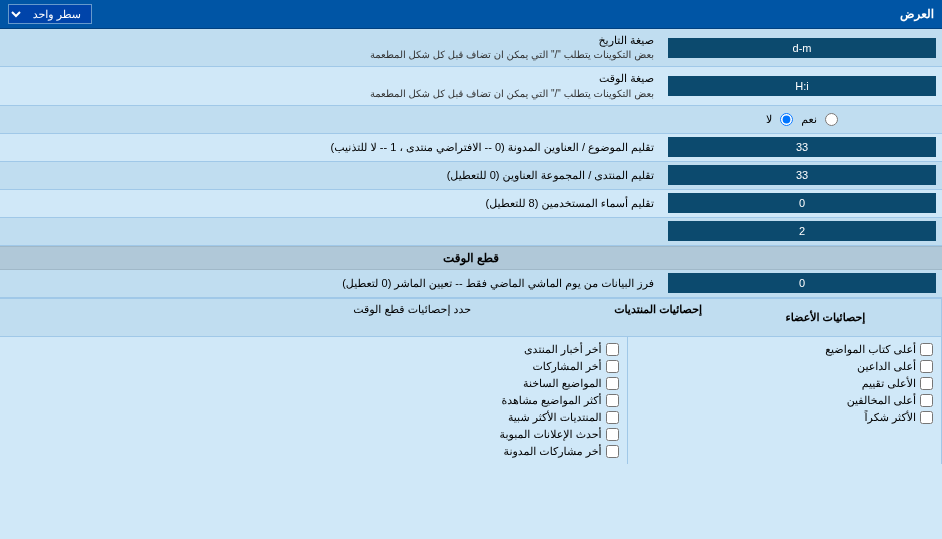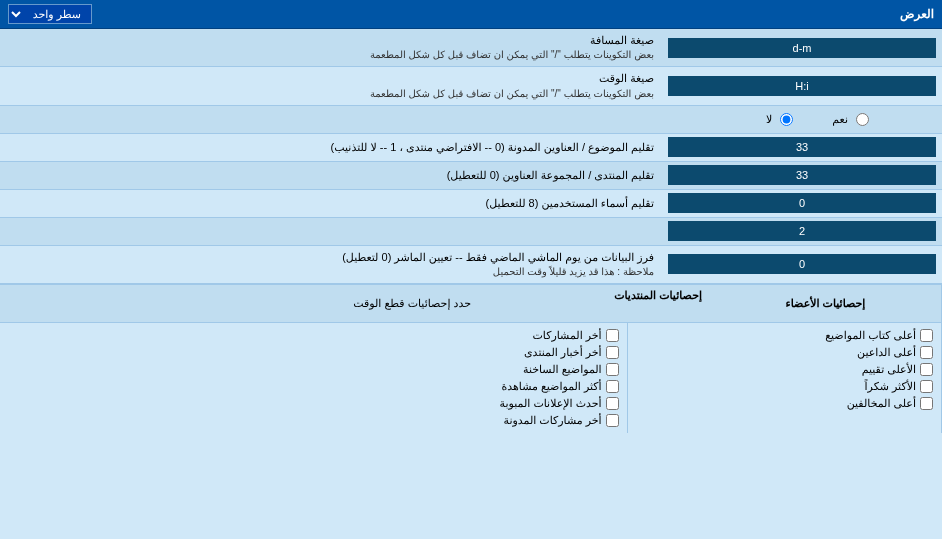--- a/index.html
+++ b/index.html
@@ -92,21 +92,20 @@
       align-items: center;
       gap: 8px;
       direction: rtl;
       width: 100%;
       justify-content: center;
     }
 
     .radio-label {
       font-size: 11px;
       color: #000;
-      margin-left: 31px;
     }
 
     .checkboxes-section {
       background: #d0e8f8;
       border-top: 1px solid #a0c8e8;
     }
 
     .checkboxes-col {
       flex: 1;
       border-right: 1px solid #a0c8e8;
@@ -150,21 +149,21 @@
       <option>سطران</option>
       <option>ثلاثة أسطر</option>
     </select>
   </div>
 
   <div class="row">
     <div class="input-cell">
       <input class="dark-input" type="text" value="d-m" style="">
     </div>
     <div class="label-cell">
-      <span>صيغة المسافة</span>
+      <span>صيغة التاريخ</span>
       <small>بعض التكوينات يتطلب "/" التي يمكن ان تضاف قبل كل شكل المطعمة</small>
     </div>
   </div>
 
   <div class="row">
     <div class="input-cell">
       <input class="dark-input" type="text" value="H:i" style="">
     </div>
     <div class="label-cell">
       <span>صيغة الوقت</span>
@@ -209,86 +208,92 @@
       <span>تقليم أسماء المستخدمين (8 للتعطيل)</span>
     </div>
   </div>
 
   <div class="row">
     <div class="input-cell">
       <input class="dark-input" type="text" value="2" style="">
     </div>
   </div>
 
+  <div style="background:#b0c8d8; padding:4px 8px; font-weight:bold; text-align:center; border-bottom:1px solid #a0b8c8; border-top:1px solid #a0b8c8;">
+    <span>قطع الوقت</span>
+  </div>
 
   <div class="row">
     <div class="input-cell">
       <input class="dark-input" type="text" value="0" style="">
     </div>
     <div class="label-cell">
       <span>فرز البيانات من يوم الماشي الماضي فقط -- تعيين الماشر (0 لتعطيل)</span>
-      <small>ملاحظة : هذا قد يزيد قليلاً وقت التحميل</small>
     </div>
   </div>
 
   <div class="checkboxes-section">
 
     <div style="display:flex; border-bottom:1px solid #a0c8e8; background:#c0ddf0;">
       <div style="flex:1; display:flex;">
 
         <div style="flex:1; padding:12px 8px; font-weight:bold; font-size:11px; text-align:center; border-right:1px solid #a0c8e8;">إحصائيات الأعضاء</div>
         <div style="flex:1; padding:4px 8px; font-weight:bold; font-size:11px; text-align:right;">إحصائيات المنتديات</div>
       </div>
-      <div style="flex:1; padding:12px 8px; font-size:11px; text-align:right;">حدد إحصائيات قطع الوقت</div>
+      <div style="flex:1; padding:4px 8px; font-size:11px; text-align:right;">حدد إحصائيات قطع الوقت</div>
     </div>
 
     <div style="display:flex;">
 
       <div class="checkboxes-col">
         <div class="checkbox-row">
           <input type="checkbox" style="">
           <label>أعلى كتاب المواضيع</label>
         </div>
         <div class="checkbox-row">
           <input type="checkbox" style="">
           <label>أعلى الداعين</label>
         </div>
         <div class="checkbox-row">
           <input type="checkbox" style="">
           <label>الأعلى تقييم</label>
         </div>
         <div class="checkbox-row">
           <input type="checkbox" style="">
+          <label>أعلى المخالفين</label>
+        </div>
+        <div class="checkbox-row">
+          <input type="checkbox" style="">
           <label>الأكثر شكراً</label>
         </div>
-        <div class="checkbox-row">
-          <input type="checkbox" style="">
-          <label>أعلى المخالفين</label>
-        </div>
       </div>
 
       <div class="checkboxes-col">
         <div class="checkbox-row">
           <input type="checkbox" style="">
+          <label>أخر أخبار المنتدى</label>
+        </div>
+        <div class="checkbox-row">
+          <input type="checkbox" style="">
           <label>أخر المشاركات</label>
         </div>
         <div class="checkbox-row">
           <input type="checkbox" style="">
-          <label>أخر أخبار المنتدى</label>
-        </div>
-        <div class="checkbox-row">
-          <input type="checkbox" style="">
           <label>المواضيع الساخنة</label>
         </div>
         <div class="checkbox-row">
           <input type="checkbox" style="">
           <label>أكثر المواضيع مشاهدة</label>
         </div>
         <div class="checkbox-row">
           <input type="checkbox" style="">
+          <label>المنتديات الأكثر شبية</label>
+        </div>
+        <div class="checkbox-row">
+          <input type="checkbox" style="">
           <label>أحدث الإعلانات المبوبة</label>
         </div>
         <div class="checkbox-row">
           <input type="checkbox" style="">
           <label>أخر مشاركات المدونة</label>
         </div>
       </div>
 
       <div class="checkboxes-col">
       </div>

